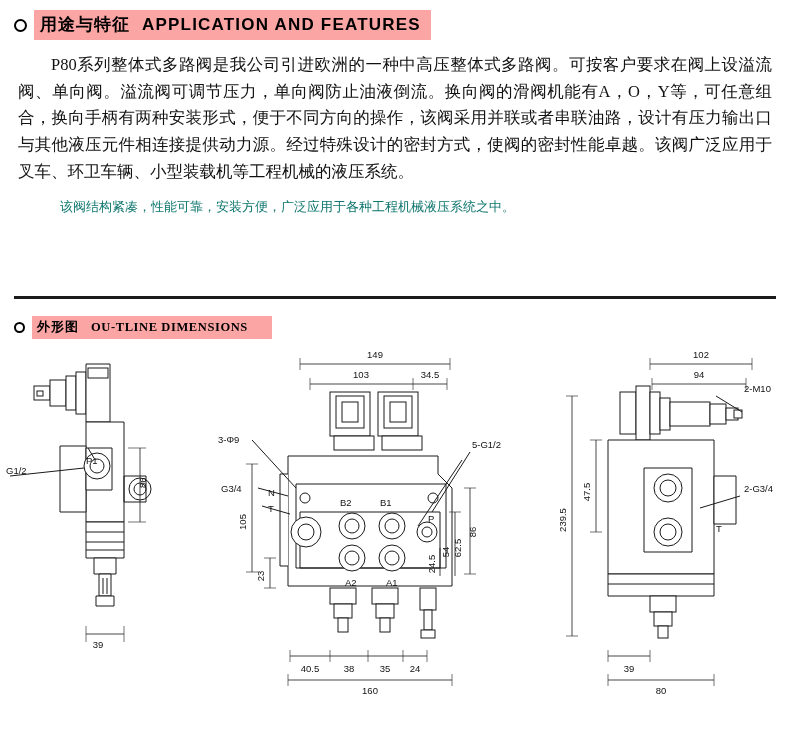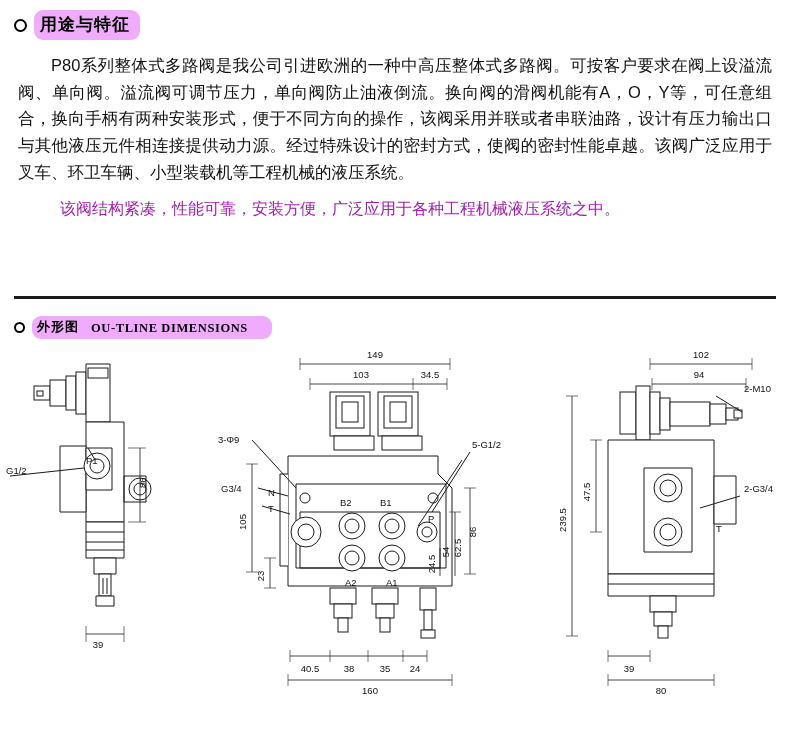--- a/index.html
+++ b/index.html
@@ -15,60 +15,59 @@
   .sec-head{
     display:flex;align-items:center;
     margin:10px 0 0 14px;
   }
   .bullet{
     width:9px;height:9px;border-radius:50%;
     border:2px solid #000;background:#fff;
     margin-right:7px;flex:0 0 auto;
   }
   .sec-title-band{
-    background:#f0abfc;
+    background:#fca5a5;
     padding:3px 10px 4px 6px;
-    display:flex;align-items:flex-end;
+    display:flex;align-items:center;
     gap:12px;
-    border-radius:9px;
   }
   .sec-cn{font-size:17px;font-weight:bold;letter-spacing:1px;color:#000;}
   .sec-en{font-size:17px;font-weight:bold;letter-spacing:1.2px;color:#000;}
 
   .sec-head.small .sec-title-band{padding:2px 24px 3px 5px;}
   .sec-head.small .sec-cn{font-size:13px;font-weight:bold;}
   .sec-head.small .sec-en{font-size:12.5px;font-weight:bold;letter-spacing:.6px;font-family:Liberation Serif, serif;}
 
   
   .para{
     margin:12px 18px 0 18px;
     font-size:16.5px;
     line-height:1.62;
     text-align:justify;
     text-indent:2em;
-    font-family:Liberation Sans, sans-serif;
+    font-family:Liberation Serif, serif;
     color:#111;
   }
 
   
   .redbig{
     position:absolute;
     left:18px;top:196px;
     font-size:66px;
     font-weight:bold;
     color:#ee0000;
     letter-spacing:4px;
     font-family:"DejaVu Sans", sans-serif;
     line-height:1;
   }
   .ghost{
     position:absolute;
     left:60px;top:196px;
-    font-size:16px;
-    color:#a21caf;
+    font-size:13px;
+    color:#0f766e;
     line-height:1.62;
     width:700px;
     font-family:"DejaVu Sans", sans-serif;
   }
   .rule{
     position:absolute;left:14px;top:296px;
     width:762px;height:3px;background:#1b1b1b;
   }
 
   
@@ -78,20 +77,21 @@
   #drawing svg{display:block;}
   .dimtxt{font-family:"Liberation Sans",sans-serif;font-size:9.5px;fill:#111;}
 </style>
 </head>
 <body>
 
 <div class="sec-head">
   <span class="bullet"></span>
   <span class="sec-title-band">
     <span class="sec-cn">用途与特征</span>
+    <span class="sec-en">APPLICATION AND FEATURES</span>
   </span>
 </div>
 
 <div class="para">P80系列整体式多路阀是我公司引进欧洲的一种中高压整体式多路阀。可按客户要求在阀上设溢流阀、单向阀。溢流阀可调节压力，单向阀防止油液倒流。换向阀的滑阀机能有A，O，Y等，可任意组合，换向手柄有两种安装形式，便于不同方向的操作，该阀采用并联或者串联油路，设计有压力输出口与其他液压元件相连接提供动力源。经过特殊设计的密封方式，使阀的密封性能卓越。该阀广泛应用于叉车、环卫车辆、小型装载机等工程机械的液压系统。</div>
 
 <div class="ghost">该阀结构紧凑，性能可靠，安装方便，广泛应用于各种工程机械液压系统之中。</div>
 <div class="redbig"></div>
 
 <div class="rule"></div>
 

